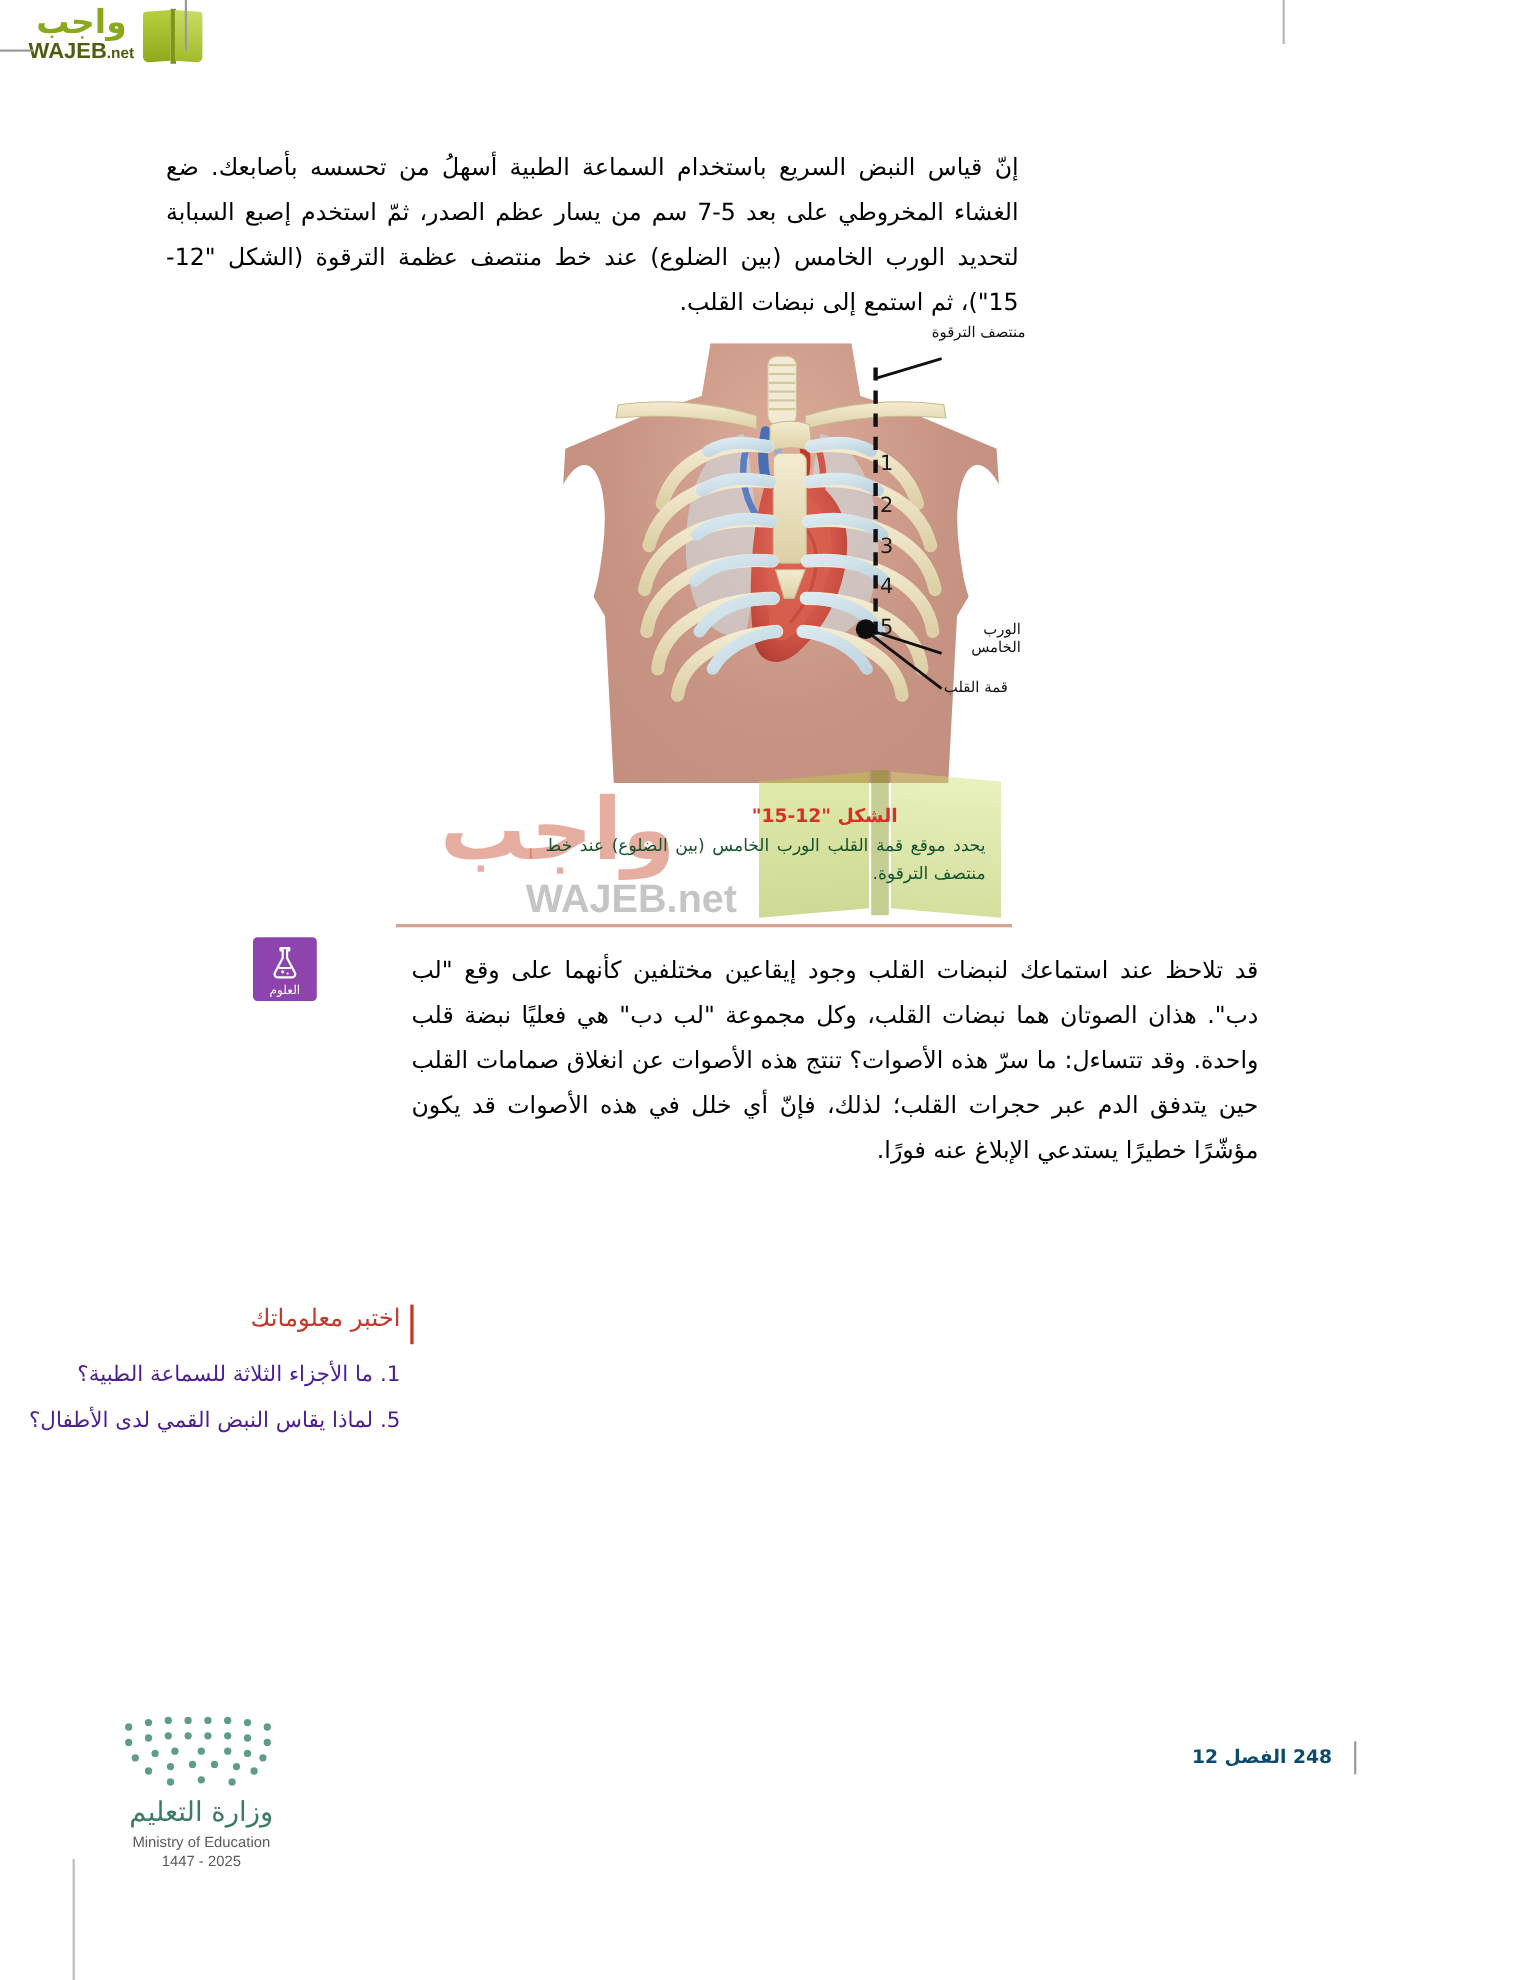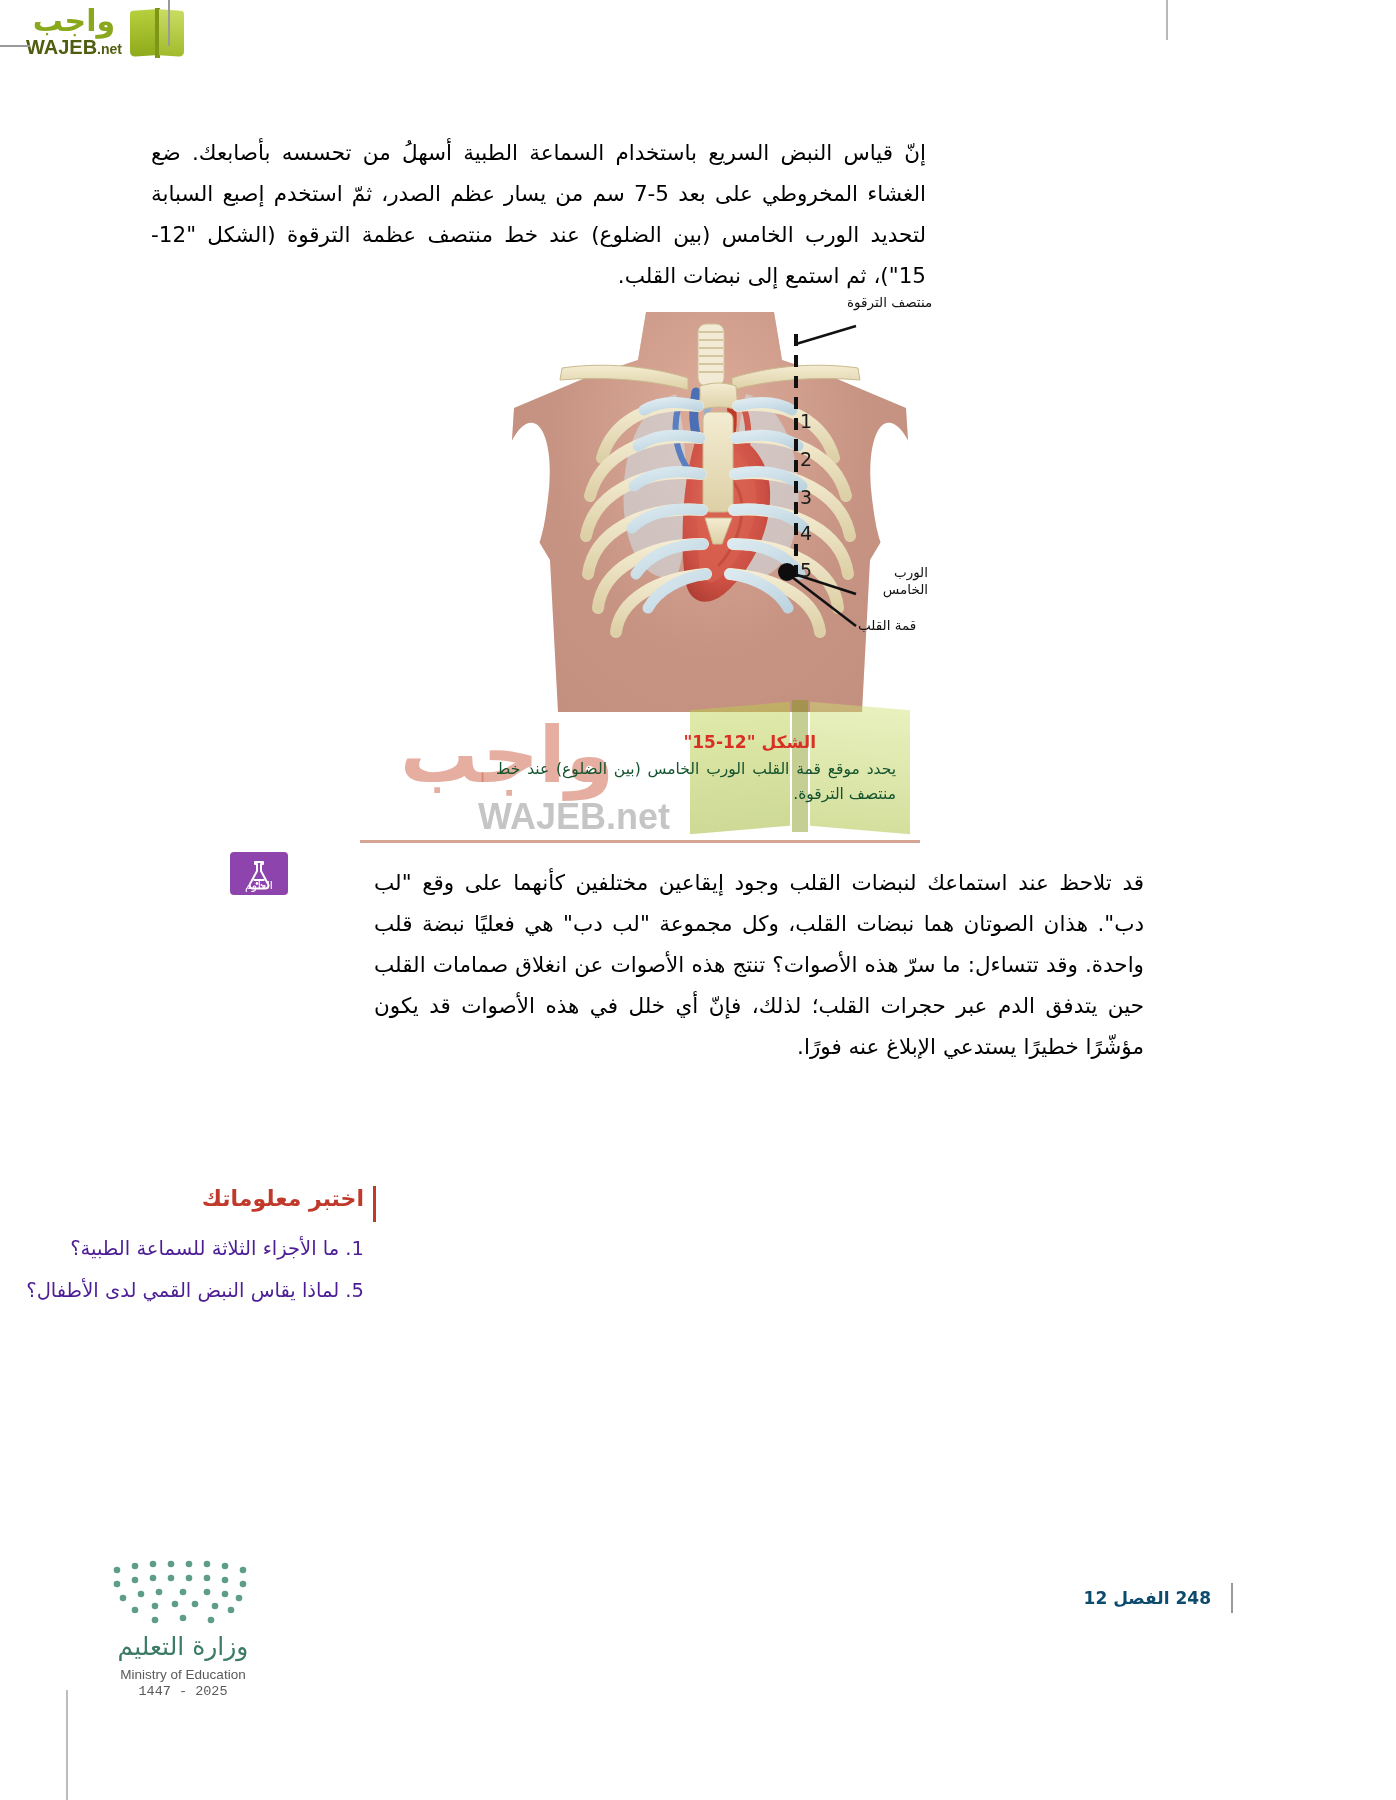--- a/index.html
+++ b/index.html
@@ -255,21 +255,21 @@
   #science-paragraph {
     right: 252px;
     top: 840px;
     width: 770px;
   }
   .science-badge {
     position: absolute;
     left: 230px;
     top: 852px;
     width: 58px;
-    height: 43px;
+    height: 58px;
     background: #8e44ad;
     border-radius: 4px;
   }
   .science-badge .flask {
     position: absolute;
     left: 50%;
     top: 6px;
     transform: translateX(-50%);
   }
   .science-badge .badge-text {
@@ -289,21 +289,21 @@
     top: 1186px;
     width: 3px;
     height: 36px;
     background: #c0392b;
   }
   .check-title {
     position: absolute;
     right: 1032px;
     top: 1186px;
     font-size: 22px;
-    font-weight: bold;
+    font-weight: normal;
     color: #c0392b;
     direction: rtl;
   }
   .check-q {
     position: absolute;
     right: 1032px;
     font-size: 19.5px;
     color: #4c1d95;
     direction: rtl;
     line-height: 30px;
@@ -332,21 +332,21 @@
     display: block;
     font-size: 13.5px;
     color: #5a5a5a;
     font-family: "Liberation Sans", sans-serif;
     margin-top: 6px;
   }
   .moe-years {
     display: block;
     font-size: 13.5px;
     color: #5a5a5a;
-    font-family: Liberation Mono, monospace;
+    font-family: Liberation Sans, sans-serif;
     margin-top: 2px;
   }
 
   .folio {
     position: absolute;
     right: 185px;
     top: 1588px;
     font-size: 17px;
     font-weight: bold;
     color: #0c4a6e;

